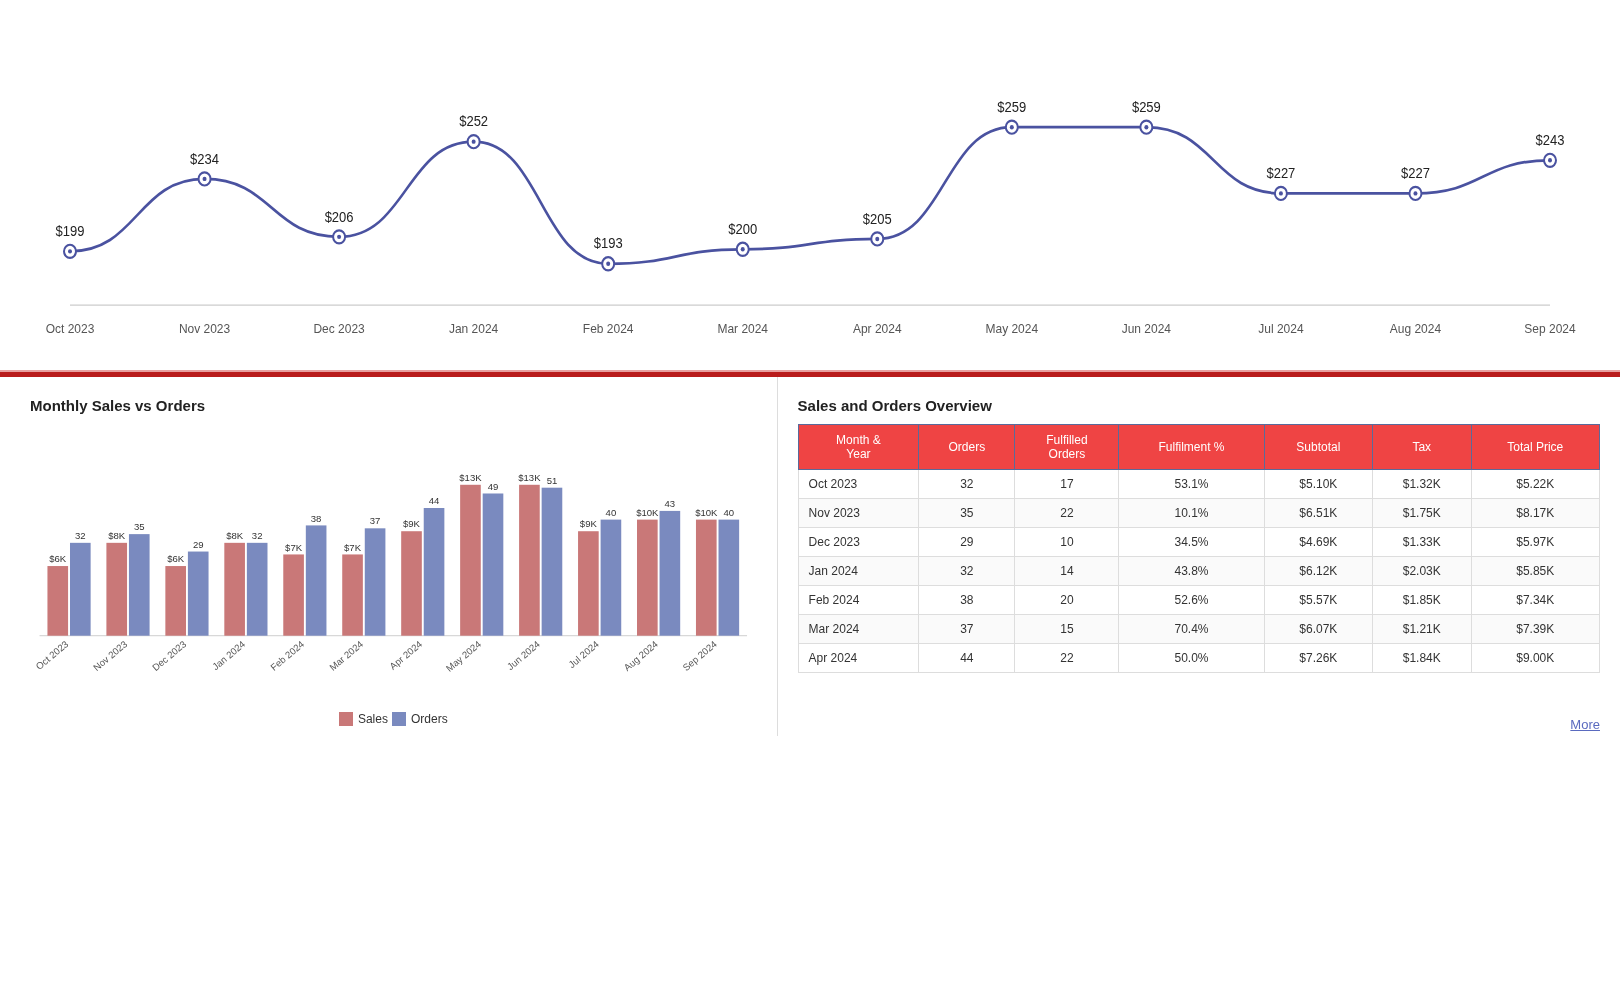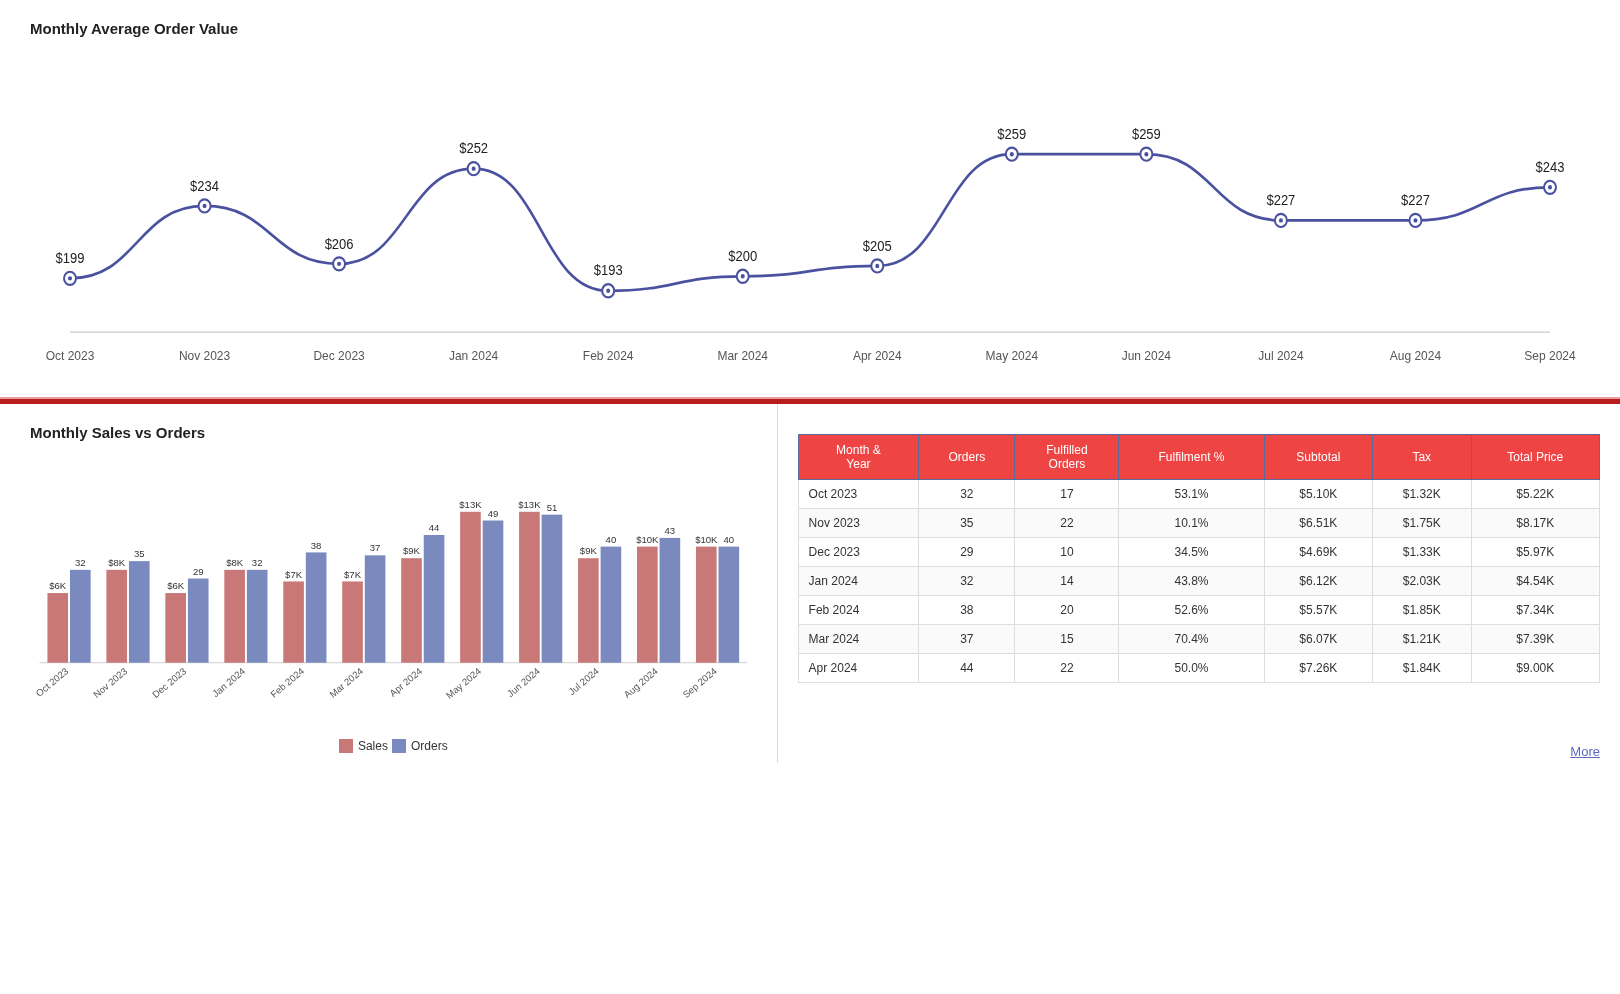--- a/index.html
+++ b/index.html
@@ -99,21 +99,20 @@
     }
     .legend-color {
       width: 14px;
       height: 14px;
     }
   </style>
 </head>
 <body>
 
 <div class="top-section">
-  <div class="section-title">Monthly Average Order Value</div>
   <div class="chart-container">
     <svg id="line-chart-svg" width="100%" height="100%" viewBox="0 0 1560 310" preserveAspectRatio="none">
     <line x1="40" y1="260" x2="1520" y2="260" stroke="#ccc" stroke-width="1"></line>
         <path d="M 40 210.9433962264151 C 107.27272727272728 210.9433962264151, 107.27272727272728 144.9056603773585, 174.54545454545456 144.9056603773585 C 241.81818181818184 144.9056603773585, 241.81818181818184 197.73584905660377, 309.0909090909091 197.73584905660377 C 376.3636363636364 197.73584905660377, 376.3636363636364 110.9433962264151, 443.6363636363636 110.9433962264151 C 510.90909090909093 110.9433962264151, 510.90909090909093 222.26415094339623, 578.1818181818182 222.26415094339623 C 645.4545454545455 222.26415094339623, 645.4545454545455 209.0566037735849, 712.7272727272727 209.0566037735849 C 780 209.0566037735849, 780 199.62264150943395, 847.2727272727273 199.62264150943395 C 914.5454545454545 199.62264150943395, 914.5454545454545 97.73584905660377, 981.8181818181818 97.73584905660377 C 1049.090909090909 97.73584905660377, 1049.090909090909 97.73584905660377, 1116.3636363636365 97.73584905660377 C 1183.6363636363637 97.73584905660377, 1183.6363636363637 158.1132075471698, 1250.909090909091 158.1132075471698 C 1318.1818181818182 158.1132075471698, 1318.1818181818182 158.1132075471698, 1385.4545454545455 158.1132075471698 C 1452.7272727272727 158.1132075471698, 1452.7272727272727 127.9245283018868, 1520 127.9245283018868" fill="none" stroke="#4a52a0" stroke-width="2.5"></path>
         <circle cx="40" cy="210.9433962264151" r="6" fill="white" stroke="#4a52a0" stroke-width="2"></circle>
         <circle cx="40" cy="210.9433962264151" r="2" fill="#4a52a0"></circle>
         <text x="40" y="196.9433962264151" text-anchor="middle" font-size="13" fill="#222">$199</text>
         <text x="40" y="285" text-anchor="middle" font-size="12" fill="#555">Oct 2023</text>
         <circle cx="174.54545454545456" cy="144.9056603773585" r="6" fill="white" stroke="#4a52a0" stroke-width="2"></circle>
         <circle cx="174.54545454545456" cy="144.9056603773585" r="2" fill="#4a52a0"></circle>
@@ -262,20 +261,21 @@
         <span>Sales</span>
       </div>
       <div class="legend-item">
         <div class="legend-color" style="background:#7a8abf;"></div>
         <span>Orders</span>
       </div>
     </div>
   </div>
 
   <div class="bottom-right">
+    <div class="section-title">Sales and Orders Overview</div>
     <table class="overview-table">
       <thead>
         <tr>
           <th>Month &amp;<br>Year</th>
           <th>Orders</th>
           <th>Fulfilled<br>Orders</th>
           <th>Fulfilment %</th>
           <th>Subtotal</th>
           <th>Tax</th>
           <th>Total Price</th>
@@ -309,21 +309,21 @@
             <td>$1.33K</td>
             <td>$5.97K</td>
           </tr>
           <tr>
             <td>Jan 2024</td>
             <td>32</td>
             <td>14</td>
             <td>43.8%</td>
             <td>$6.12K</td>
             <td>$2.03K</td>
-            <td>$4.54K</td>
+            <td>$5.85K</td>
           </tr>
           <tr>
             <td>Feb 2024</td>
             <td>38</td>
             <td>20</td>
             <td>52.6%</td>
             <td>$5.57K</td>
             <td>$1.85K</td>
             <td>$7.34K</td>
           </tr>

